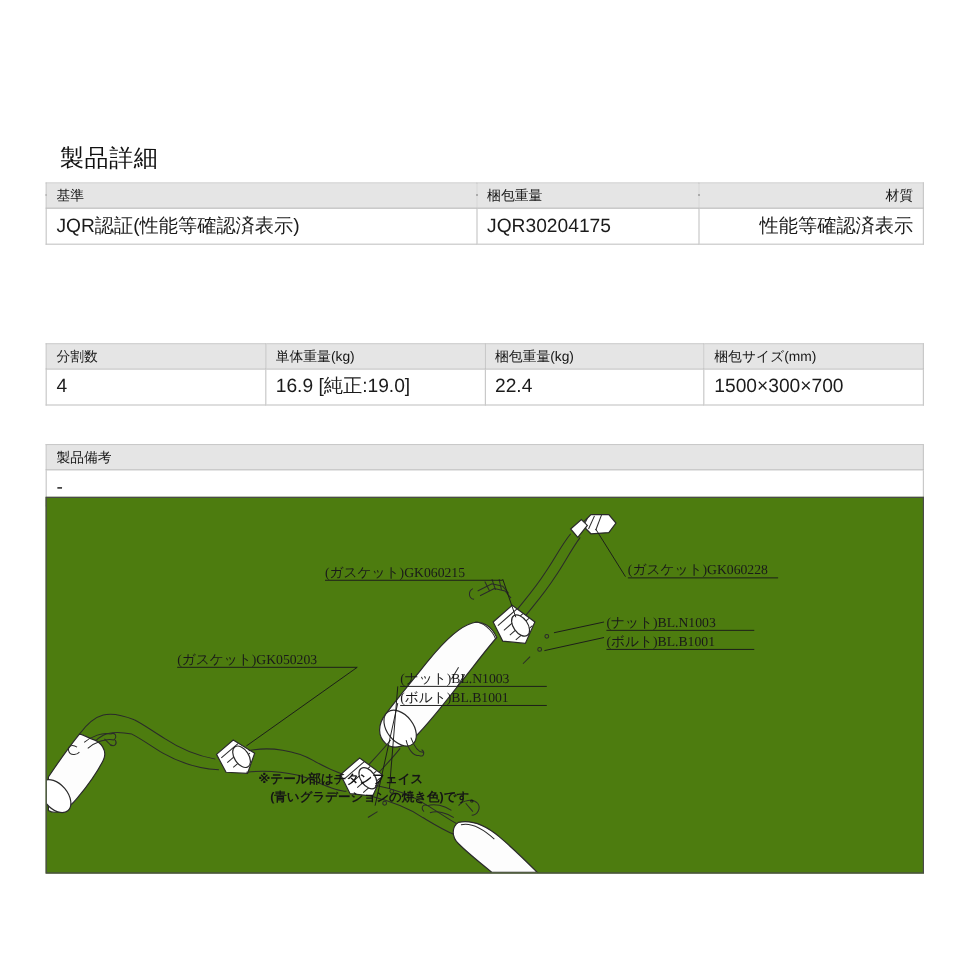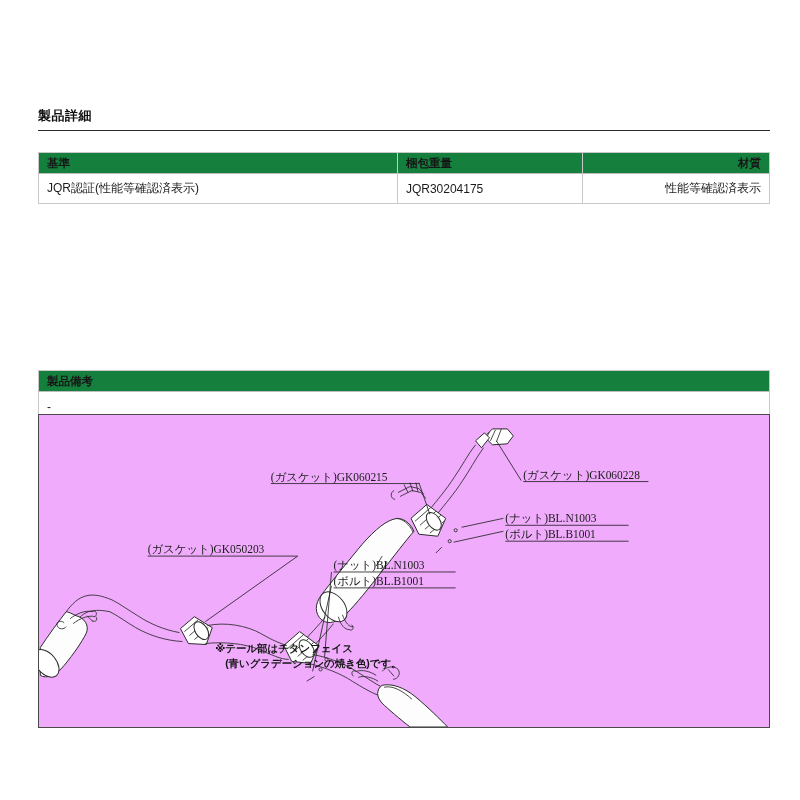--- a/index.html
+++ b/index.html
@@ -23,27 +23,27 @@
   }
 
   
   .section-title-wrap {
     position: absolute;
     left: 38px;
     top: 108px;
     width: 732px;
   }
   .section-title {
-    font-size: 13px;
-    font-weight: bold;
+    font-size: 20px;
+    font-weight: normal;
     letter-spacing: 0.5px;
     color: #111;
     line-height: 1.2;
     padding-bottom: 6px;
-    margin: 0;
+    margin: 12px;
   }
   .title-rule {
     height: 1px;
     background: #2b2b2b;
     width: 100%;
   }
 
   
   .spec-table {
     position: absolute;
@@ -57,31 +57,31 @@
   .spec-table td {
     border: 1px solid #c9c9c9;
     text-align: left;
     vertical-align: middle;
     padding: 0 8px;
     font-weight: normal;
     overflow: hidden;
     white-space: nowrap;
   }
   .spec-table th {
-    background: #15803d;
+    background: #e5e5e5;
     height: 20px;
     font-size: 11.5px;
-    font-weight: bold;
+    font-weight: normal;
     color: #161616;
     border-bottom: 1px solid #bdbdbd;
   }
   .spec-table td {
     background: #ffffff;
     height: 29px;
-    font-size: 12px;
+    font-size: 16px;
     color: #1b1b1b;
   }
 
   #table-standard { top: 152px; }
   #table-diameter { top: 219px; }
   #table-weight   { top: 286px; }
   #table-remarks  { top: 370px; }
 
   
   .c3 .col-a { width: 50.2%; }
@@ -94,21 +94,21 @@
   .c1 .col-a { width: 100%; }
 
   
   #diagram-panel {
     position: absolute;
     left: 38px;
     top: 414px;
     width: 732px;
     height: 314px;
     border: 1px solid #4a4a4a;
-    background: #f0abfc;
+    background: #4d7c0f;
     box-sizing: border-box;
     overflow: hidden;
   }
   #diagram-svg {
     display: block;
     width: 100%;
     height: 100%;
   }
   .lbl {
     font-family: "Liberation Serif", "DejaVu Serif", serif;
@@ -161,20 +161,36 @@
     </tr>
     <tr>
       <td class="col-a">JQR認証(性能等確認済表示)</td>
       <td class="col-b">JQR30204175</td>
       <td class="col-c">性能等確認済表示</td>
     </tr>
   </tbody>
     </table>
 
 
+  <table class="spec-table c4" id="table-weight">
+    <tbody>
+        <tr>
+      <th class="col-a">分割数</th>
+      <th class="col-b">単体重量(kg)</th>
+      <th class="col-c">梱包重量(kg)</th>
+      <th class="col-d">梱包サイズ(mm)</th>
+    </tr>
+    <tr>
+      <td class="col-a">4</td>
+      <td class="col-b">16.9 [純正:19.0]</td>
+      <td class="col-c">22.4</td>
+      <td class="col-d">1500×300×700</td>
+    </tr>
+  </tbody>
+    </table>
 
   <table class="spec-table c1" id="table-remarks">
     <tbody>
         <tr>
       <th class="col-a">製品備考</th>
     </tr>
     <tr>
       <td class="col-a">-</td>
     </tr>
   </tbody>

